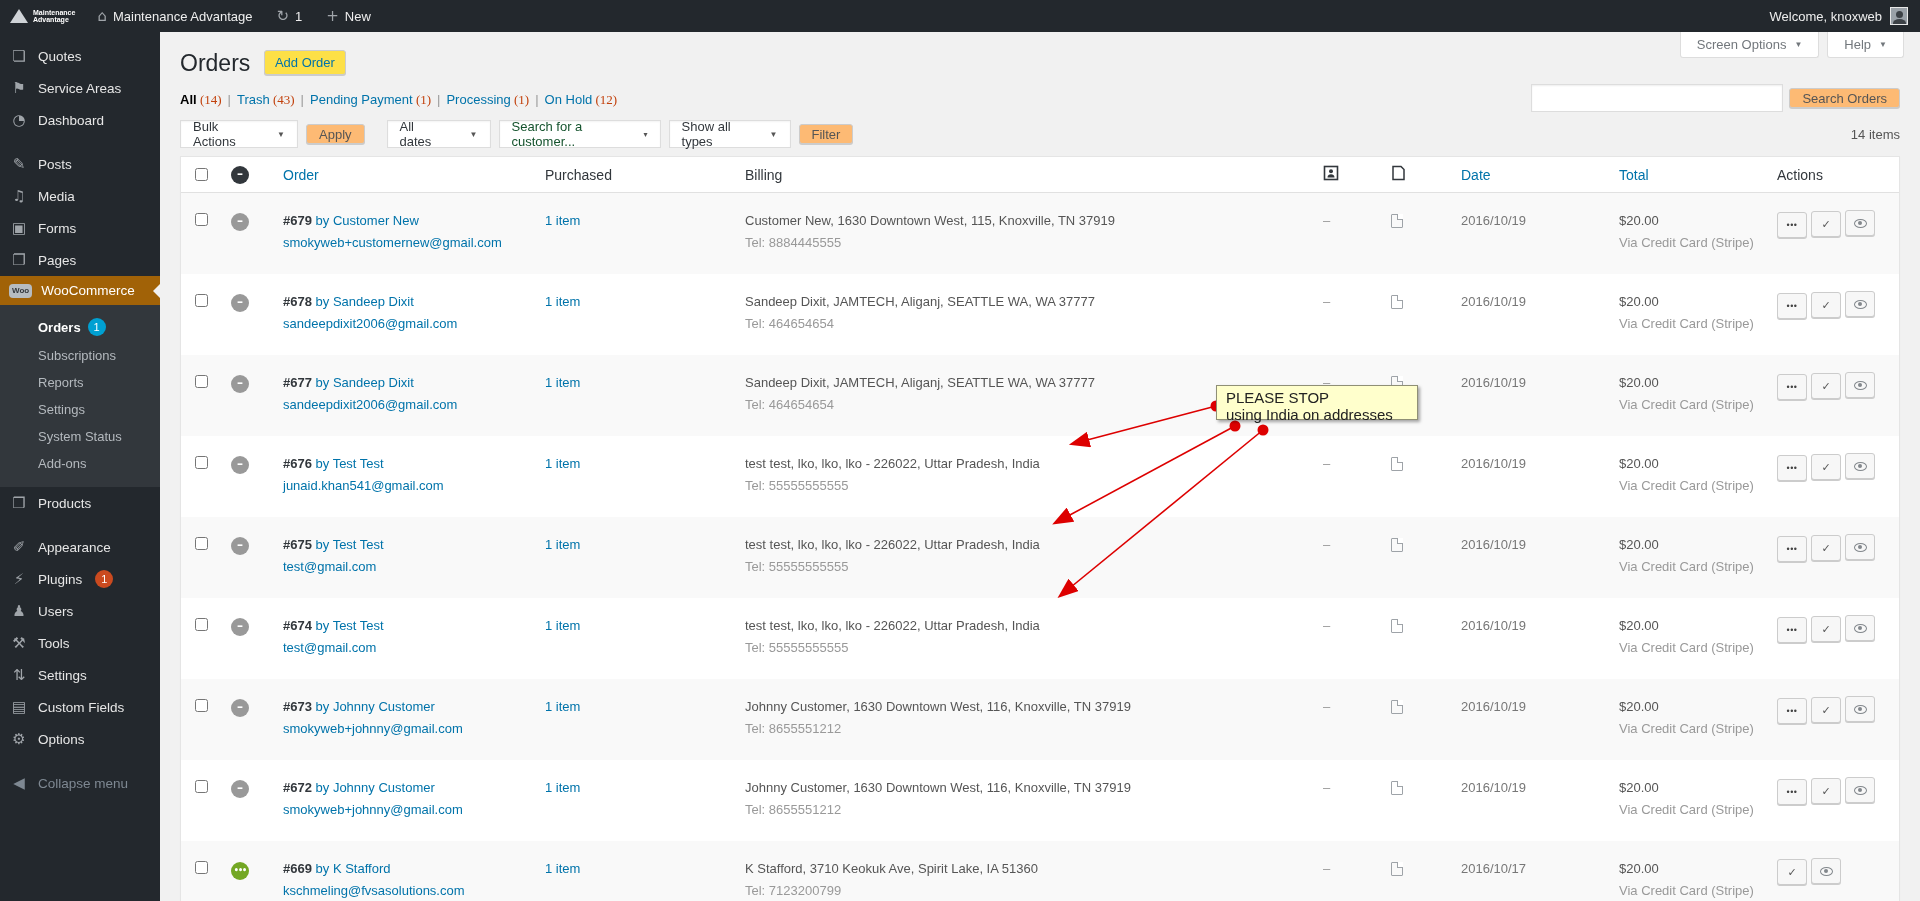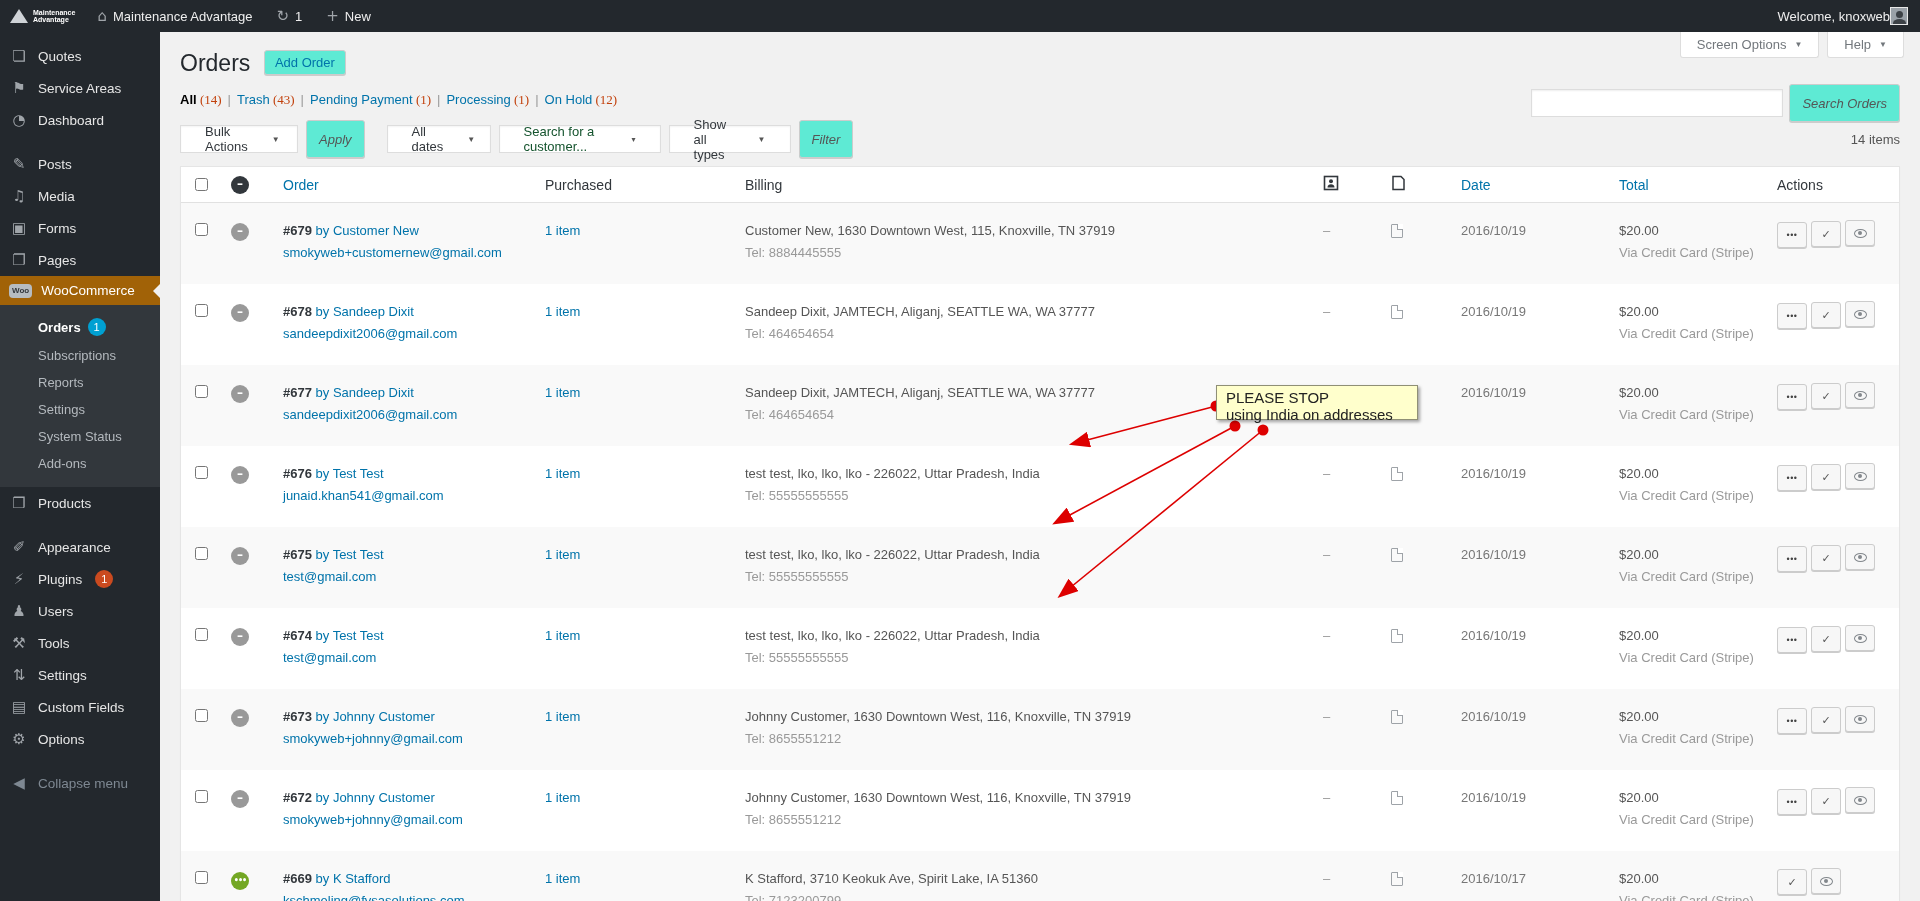--- a/index.html
+++ b/index.html
@@ -8,21 +8,21 @@
   a { text-decoration:none; color:#0073aa; cursor:pointer; }
 
   
   #adminbar { position:absolute; top:0; left:0; width:1920px; height:32px; background:#23282d;
     color:#eee; display:flex; align-items:center; z-index:60; }
   .ab-item { display:flex; align-items:center; gap:6px; padding:0 12px; height:32px; font-size:13px; color:#eee; cursor:pointer; }
   .ab-icon { color:#a0a5aa; font-size:15px; font-family:"DejaVu Sans",sans-serif; }
   #ab-logo { display:flex; align-items:center; gap:5px; padding:0 10px; height:32px; }
   .logo-tri { width:0; height:0; border-left:9px solid transparent; border-right:9px solid transparent; border-bottom:14px solid #cfd3d7; }
   .logo-text { font-size:7px; line-height:7px; color:#fff; font-weight:bold; }
-  #ab-right { margin-left:auto; display:flex; align-items:center; padding-right:12px; }
+  #ab-right { margin-left:auto; display:flex; align-items:center; gap:8px; padding-right:12px; }
   #ab-avatar { width:18px; height:18px; background:#9aa1a8; border:1px solid #e8e8e8; position:relative; overflow:hidden; }
   #ab-avatar::before { content:""; position:absolute; left:5px; top:3px; width:7px; height:7px; border-radius:50%; background:#3c4146; }
   #ab-avatar::after { content:""; position:absolute; left:2px; top:11px; width:13px; height:8px; border-radius:50% 50% 0 0; background:#3c4146; }
 
   
   #sidebar { position:absolute; top:32px; left:0; bottom:0; width:160px; background:#23282d; z-index:50; }
   #sidebar-menu { list-style:none; margin:8px 0 0; padding:0; }
   .menu-item { display:flex; align-items:center; gap:9px; padding:7px 6px 7px 9px; font-size:13.5px; color:#e6e6e6; cursor:pointer; position:relative; }
   .menu-item .icon { width:20px; text-align:center; color:#a0a5aa; font-size:15px; font-family:"DejaVu Sans",sans-serif; flex:0 0 20px; }
   .menu-item.muted, .menu-item.muted .icon { color:#7e8892; }
@@ -39,37 +39,37 @@
 
   
   #content { position:absolute; left:160px; top:32px; width:1760px; }
   #screen-meta-links { position:absolute; top:0; right:16px; display:flex; gap:8px; }
   .meta-link { background:#fff; border:1px solid #ddd; border-top:none; padding:5px 16px; color:#72777c; font-size:13px;
     display:flex; gap:8px; align-items:center; cursor:pointer; border-radius:0 0 3px 3px;justify-content:flex-end; }
   .meta-link .caret { font-size:8px; color:#72777c; }
 
   .wrap { margin:8px 20px 0 20px; position:relative; }
   h1 { display:inline-block; font-size:23px; font-weight:400; color:#23282d; margin:0; padding:9px 0 4px; line-height:29px; }
-  .page-title-action { display:inline-block; margin-left:10px; padding:4px 10px; font-size:13px; background:#5eead4;
+  .page-title-action { display:inline-block; margin-left:10px; padding:4px 10px; font-size:13px; background:#fde047;
     border:1px solid #ccc; border-radius:3px; color:#0073aa; box-shadow:0 1px 0 #ccc; position:relative; top:-4px; cursor:pointer; }
 
   #search-box { position:absolute; right:0; top:44px; display:flex; gap:6px; align-items:center; }
   #search-box input { width:252px; height:28px; border:1px solid #ddd; background:#fff; box-shadow:inset 0 1px 2px rgba(0,0,0,.07); padding:0 6px; }
-  .button { height:38px; padding:0 12px; background:#5eead4; border:1px solid #ccc; border-radius:3px; color:#555;
-    box-shadow:0 1px 0 #ccc; font-size:13px; cursor:pointer; font-family:"Liberation Sans",sans-serif;font-style:italic; }
+  .button { height:20px; padding:0 12px; background:#fdba74; border:1px solid #ccc; border-radius:3px; color:#555;
+    box-shadow:0 1px 0 #ccc; font-size:13px; cursor:pointer; font-family:"Liberation Sans",sans-serif; }
 
   .subsubsub { list-style:none; margin:10px 0 0; padding:0; font-size:13px; }
   .subsubsub li { display:inline; }
   .subsubsub .sep { color:#999; margin:0 6px; }
   .subsubsub .current { color:#000; font-weight:bold; }
   .subsubsub .count { color:#c2410c;font-family:Liberation Serif, serif; }
 
   .tablenav { display:flex; align-items:center; gap:8px; margin:12px 0 8px; }
   .select { height:28px; background:#fff; border:1px solid #ddd; box-shadow:inset 0 1px 2px rgba(0,0,0,.05);
-    display:flex; align-items:center; justify-content:space-between; gap:24px; padding:0 24px; color:#32373c; cursor:pointer; }
+    display:flex; align-items:center; justify-content:space-between; gap:24px; padding:0 12px; color:#32373c; cursor:pointer; }
   .select .caret { font-size:8px; color:#555; }
   .select.placeholder span.lbl { color:#14532d; }
   .items-count { margin-left:auto; color:#555; }
 
   
   table.orders { width:100%; border-collapse:separate; border-spacing:0; background:#fff; border:1px solid #e5e5e5;
     box-shadow:0 1px 1px rgba(0,0,0,.04); table-layout:fixed; }
   thead th { padding:8px 10px; text-align:left; font-weight:400; font-size:14px; color:#32373c; border-bottom:1px solid #e1e1e1; }
   thead th.sortable { color:#0073aa; cursor:pointer; }
   tbody tr:nth-child(odd) { background:#f9f9f9; }

